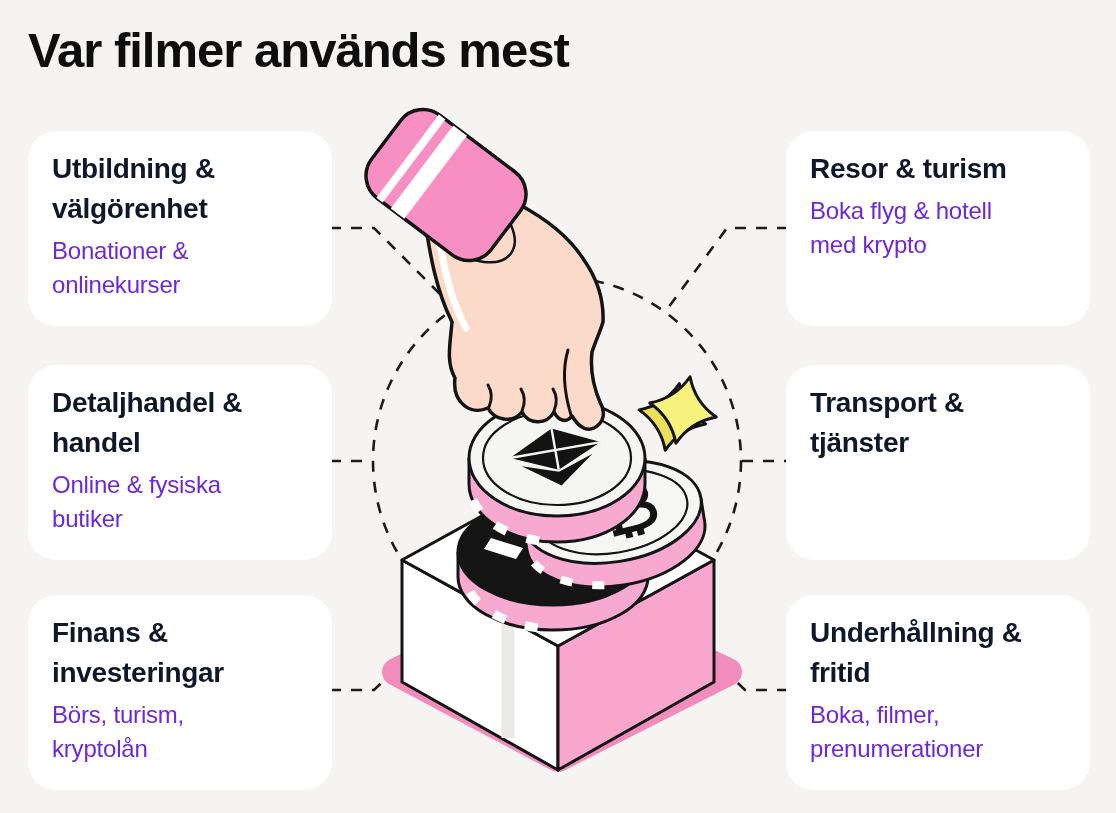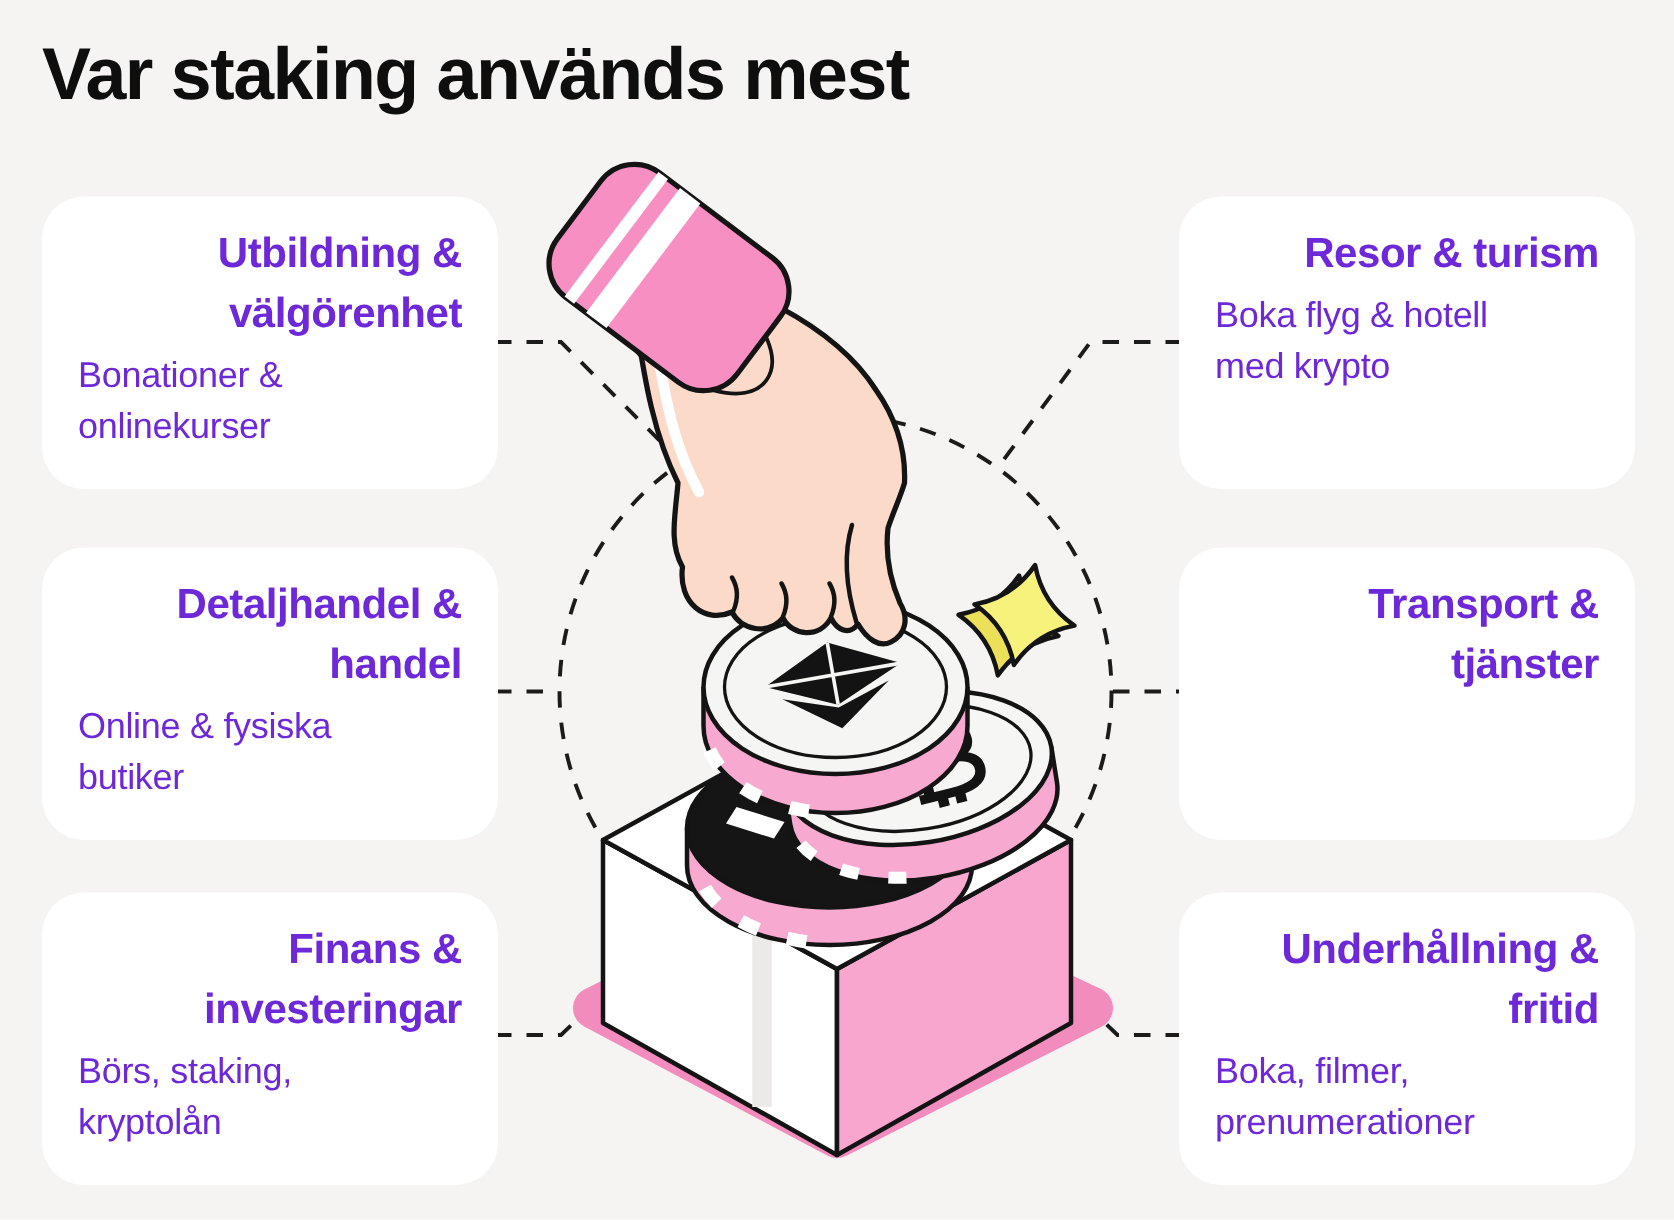--- a/index.html
+++ b/index.html
@@ -17,33 +17,33 @@
   .card{
     position:absolute;width:304px;height:195px;
     background:#ffffff;border-radius:28px;
     box-sizing:border-box;padding:18px 24px;
     z-index:2;
   }
   .card.col-left{left:28px;}
   .card.col-right{left:786px;}
   .card-heading{
     margin:0;font-size:28px;line-height:40px;font-weight:700;
-    color:#6d28d9;white-space:pre-line;letter-spacing:-0.3px;text-align:right;
+    color:#0f172a;white-space:pre-line;letter-spacing:-0.3px;
   }
   .card-body{
     margin:5px 0 0 0;font-size:24px;line-height:34px;font-weight:400;
     color:#6d28d9;white-space:pre-line;letter-spacing:-0.2px;
   }
 </style>
 </head>
 <body>
 
 <div class="canvas">
 
-  <h1 class="page-title">Var staking används mest</h1>
+  <h1 class="page-title">Var filmer används mest</h1>
 
   <svg class="illustration" width="1116" height="813" viewBox="0 0 1116 813">
 
     <circle cx="557" cy="461" r="184" fill="none" stroke="#1b1b1b" stroke-width="2.6" stroke-dasharray="11 10"></circle>
 
     <g fill="none" stroke="#1b1b1b" stroke-width="2.6" stroke-dasharray="11 10">
       <path d="M330,228 h44 l70,70"></path>
       <path d="M788,228 h-61 l-59,80"></path>
       <path d="M330,461 h42"></path>
       <path d="M742,461 h46"></path>
@@ -144,21 +144,21 @@
   </div>
   <div class="card col-left" style="top:365px">
     <h2 class="card-heading">Detaljhandel &amp;
 handel</h2>
     <p class="card-body">Online &amp; fysiska
 butiker</p>
   </div>
   <div class="card col-left" style="top:595px">
     <h2 class="card-heading">Finans &amp;
 investeringar</h2>
-    <p class="card-body">Börs, staking,
+    <p class="card-body">Börs, turism,
 kryptolån</p>
   </div>
 
   <div class="card col-right" style="top:131px">
     <h2 class="card-heading">Resor &amp; turism</h2>
     <p class="card-body">Boka flyg &amp; hotell
 med krypto</p>
   </div>
   <div class="card col-right" style="top:365px">
     <h2 class="card-heading">Transport &amp;

